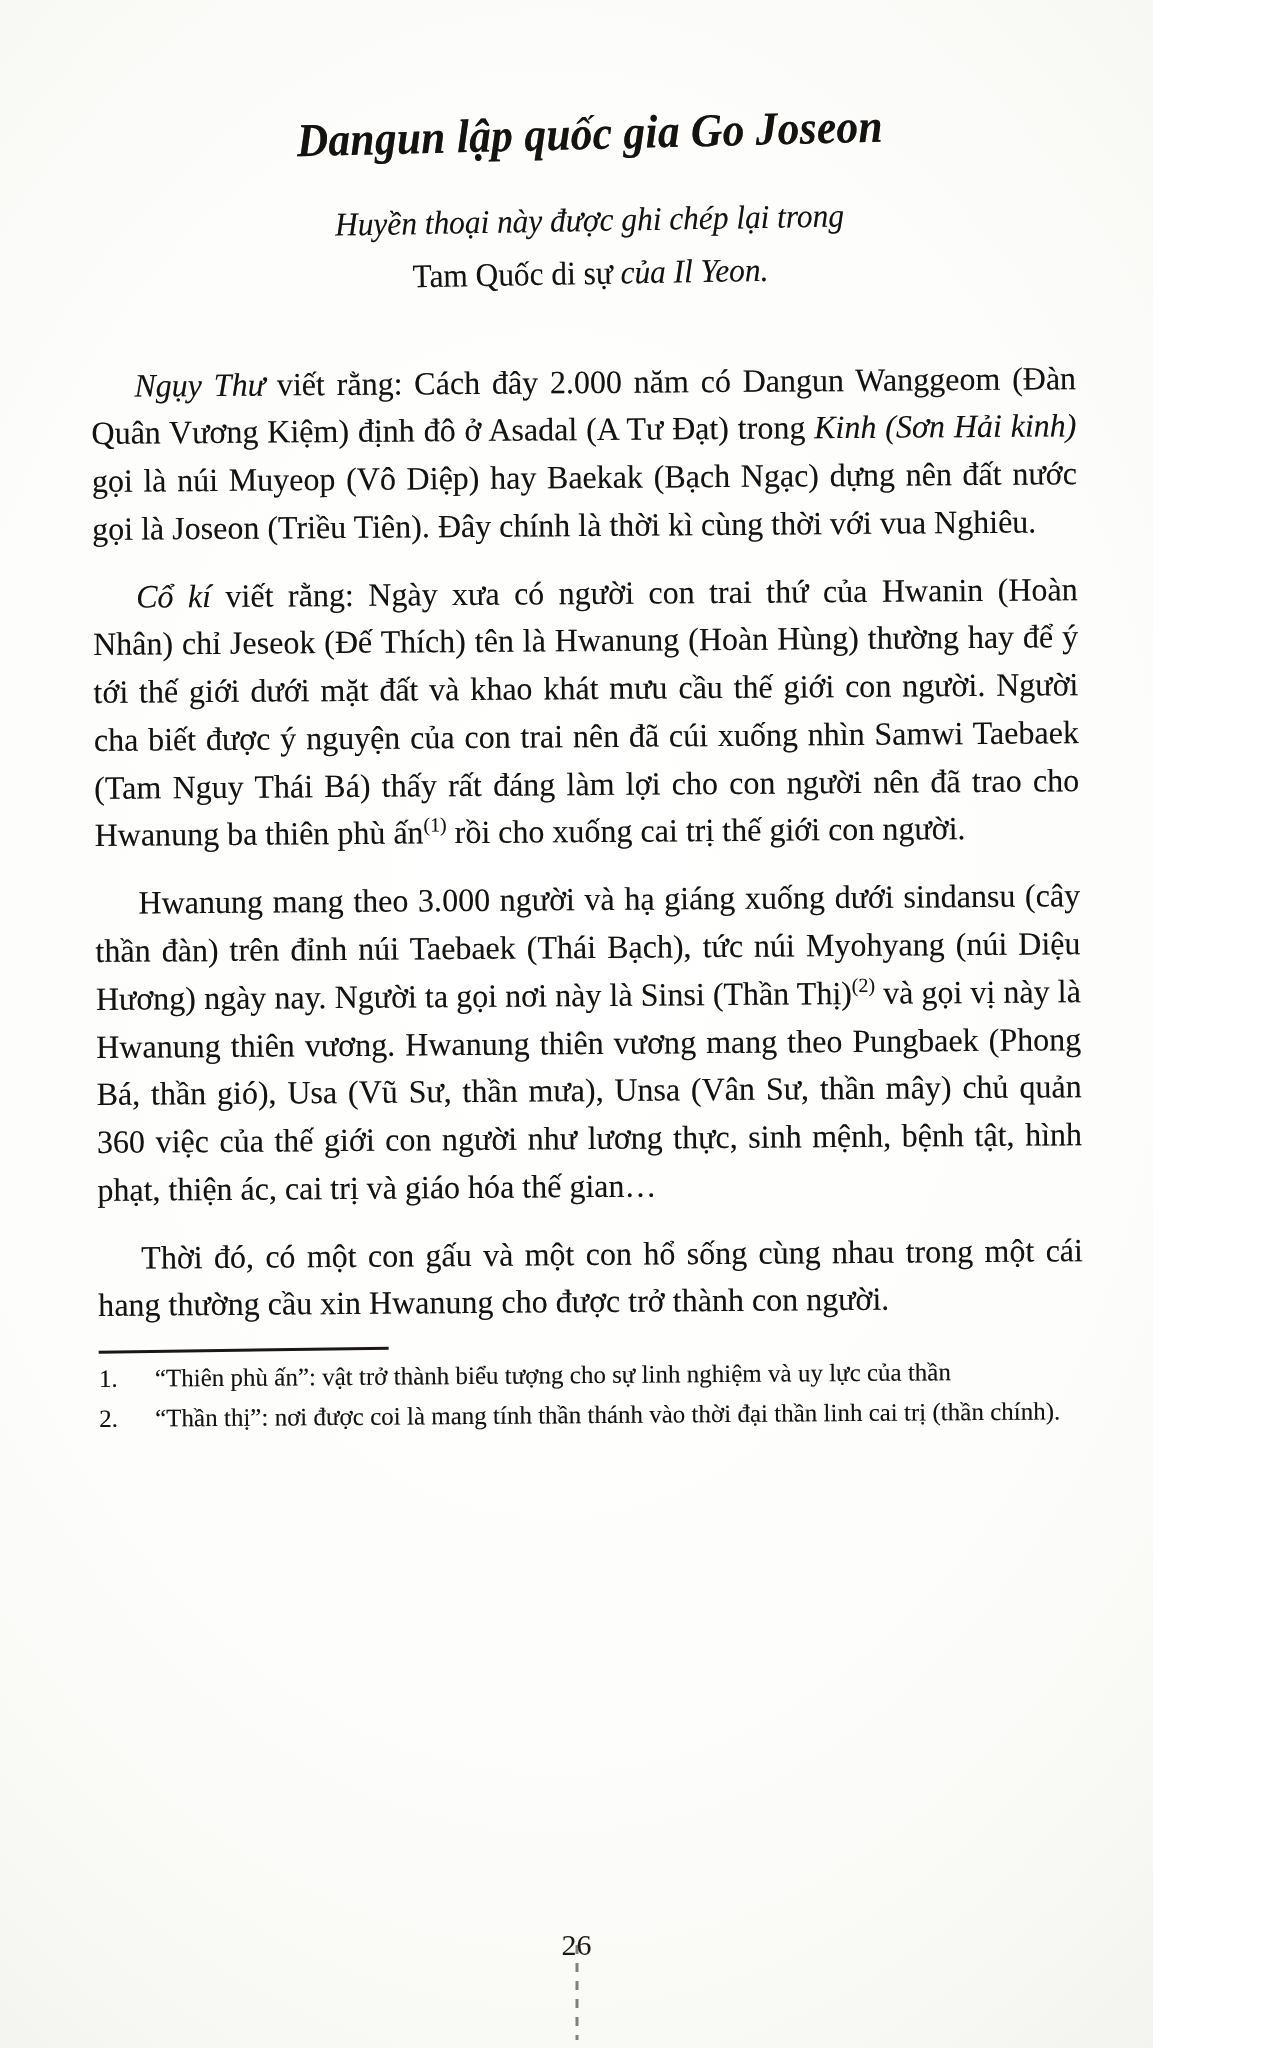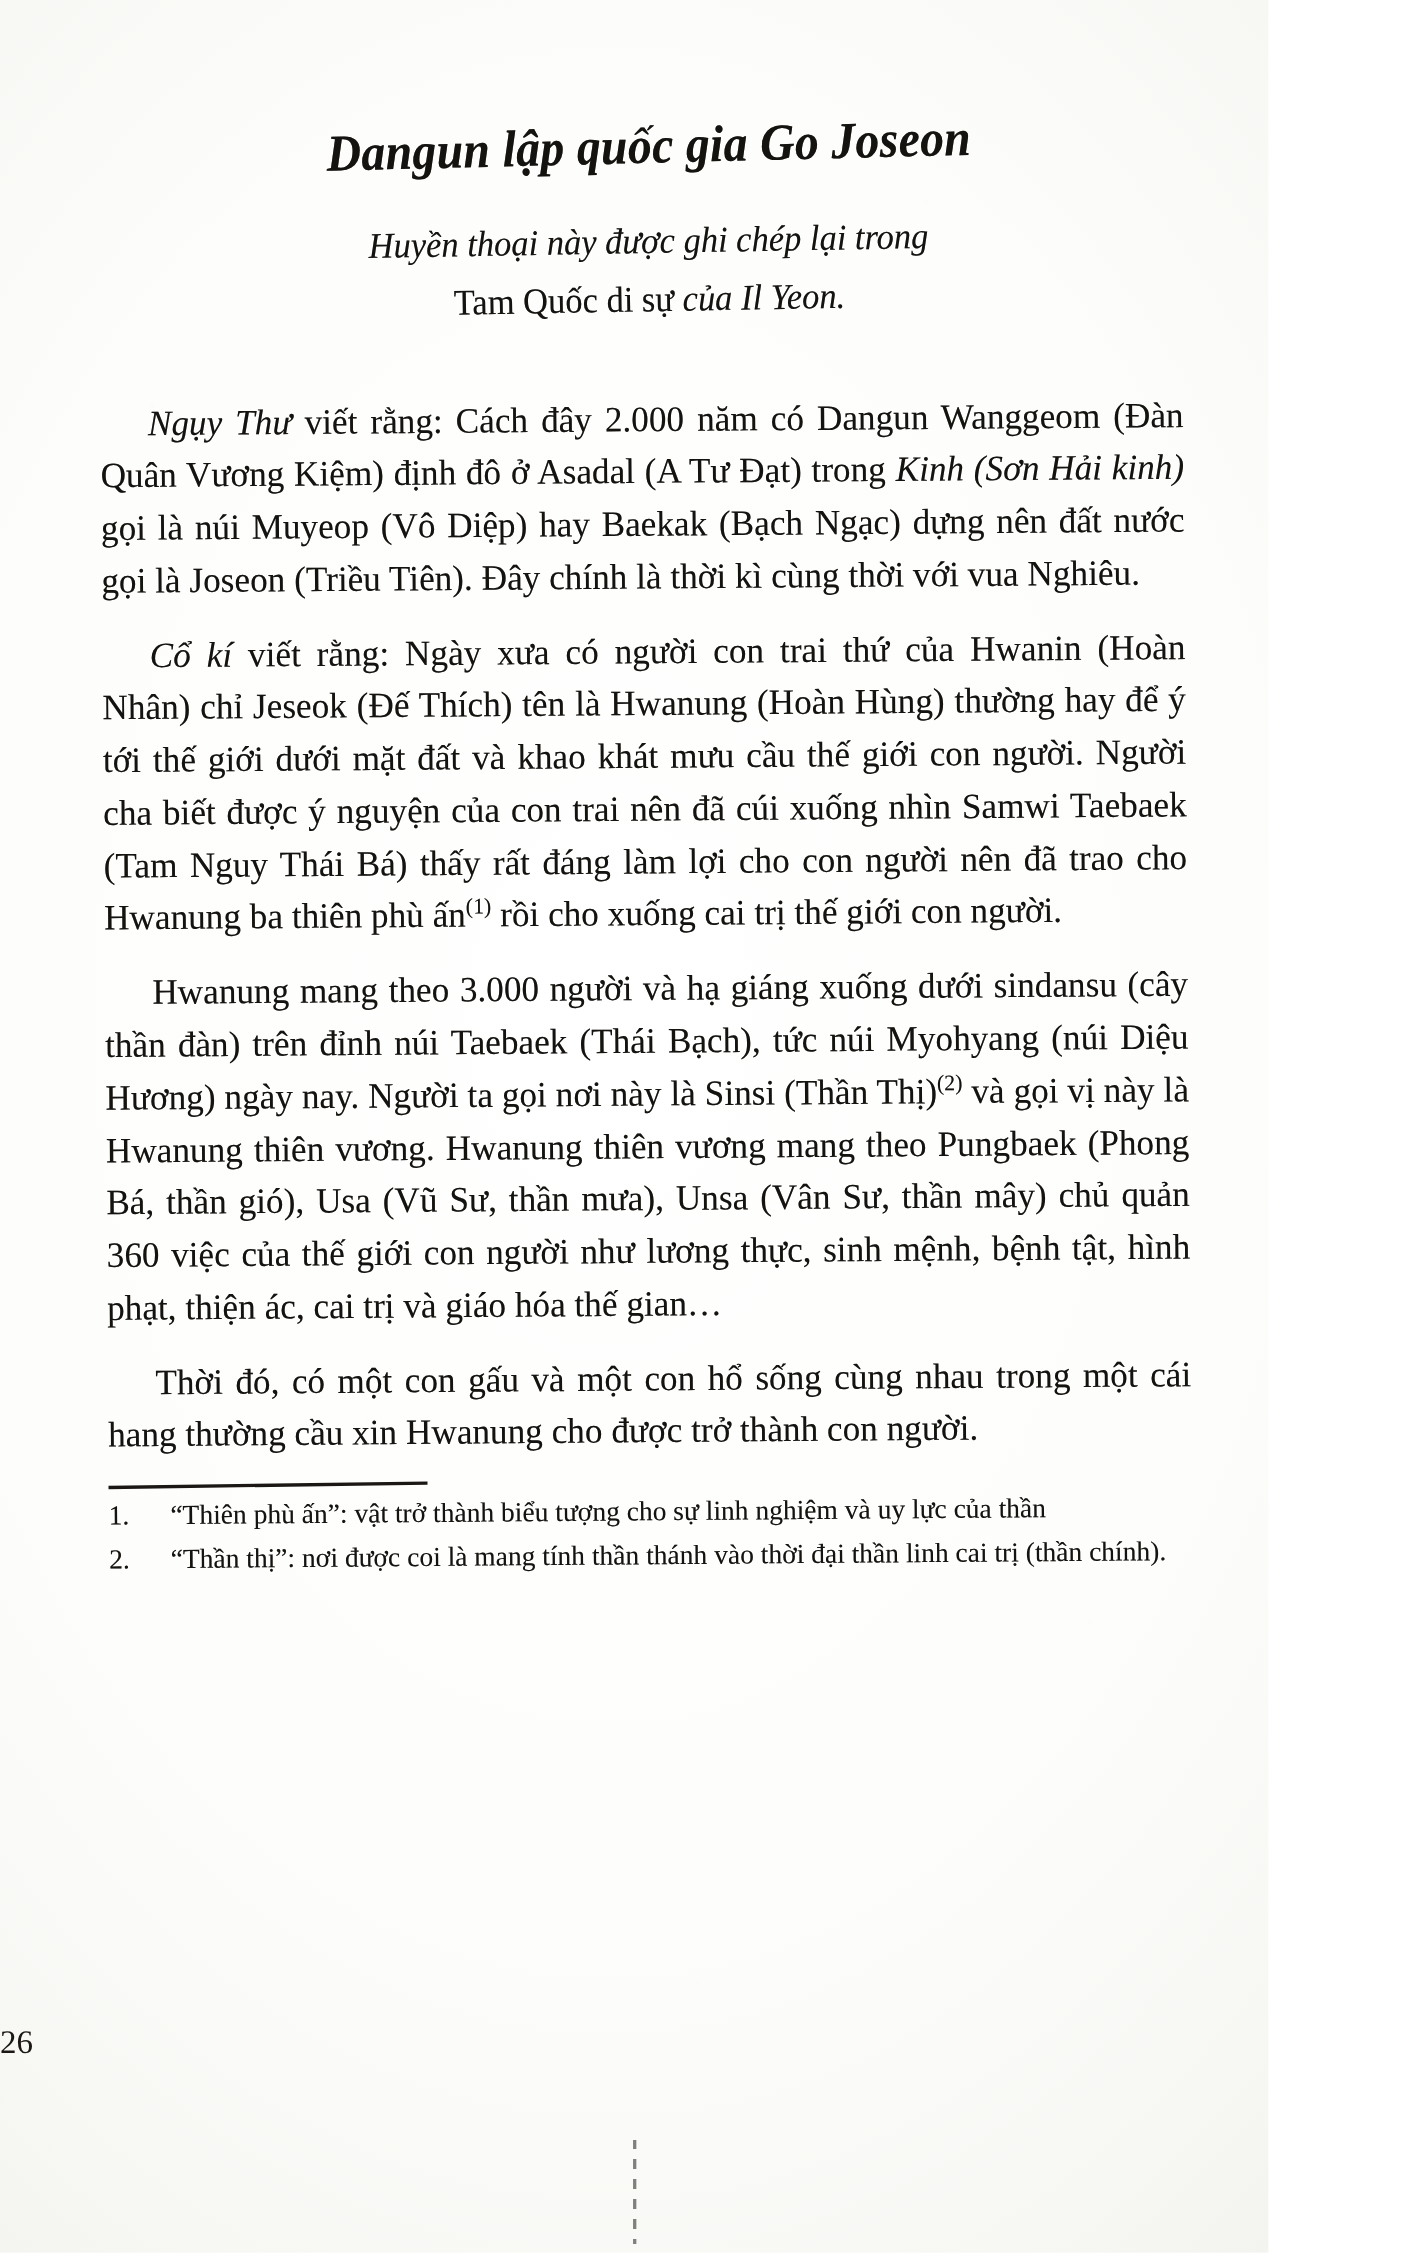--- a/index.html
+++ b/index.html
@@ -116,22 +116,22 @@
     flex: 0 0 56px;
   }
   .fn-text {
     flex: 1 1 auto;
   }
 
   .page-number {
     position: absolute;
     left: 0;
     right: 0;
-    top: 1840px;
-    text-align: left;
+    top: 1928px;
+    text-align: center;
     font-size: 30px;
     color: #1a1714;
   }
 
   .spine-dots {
     position: absolute;
     left: 50%;
     top: 1945px;
     width: 3px;
     height: 95px;

